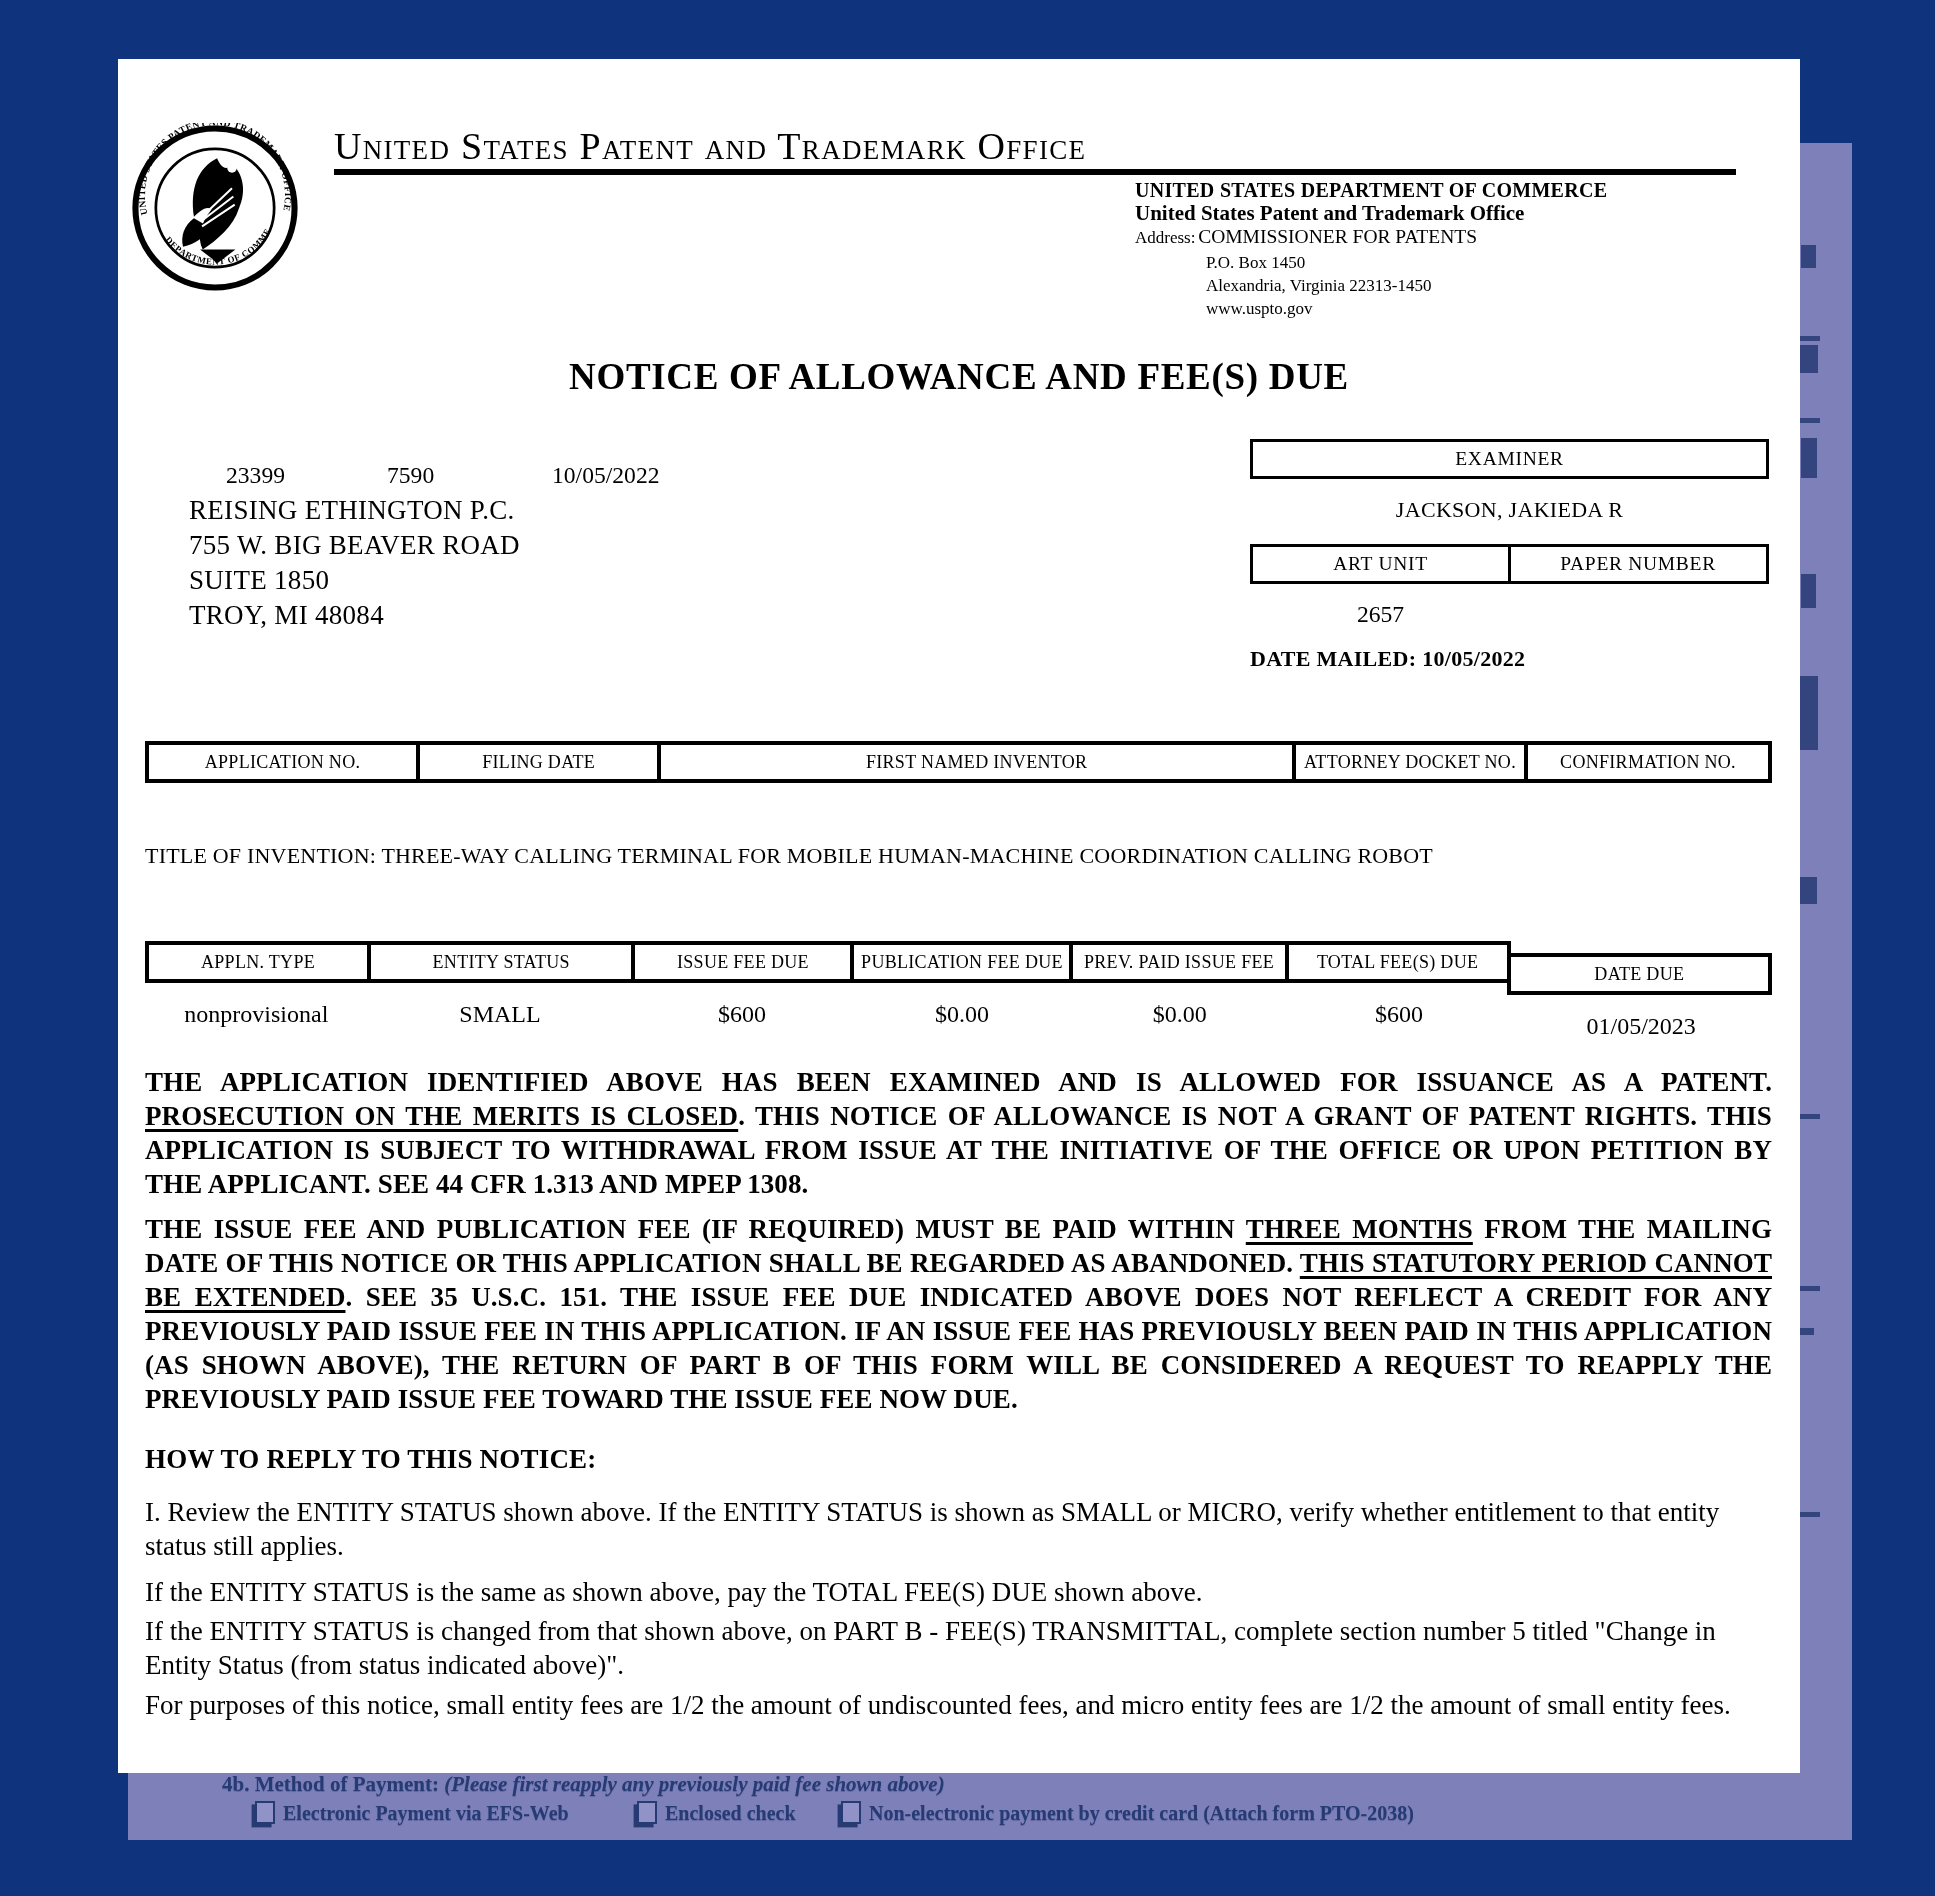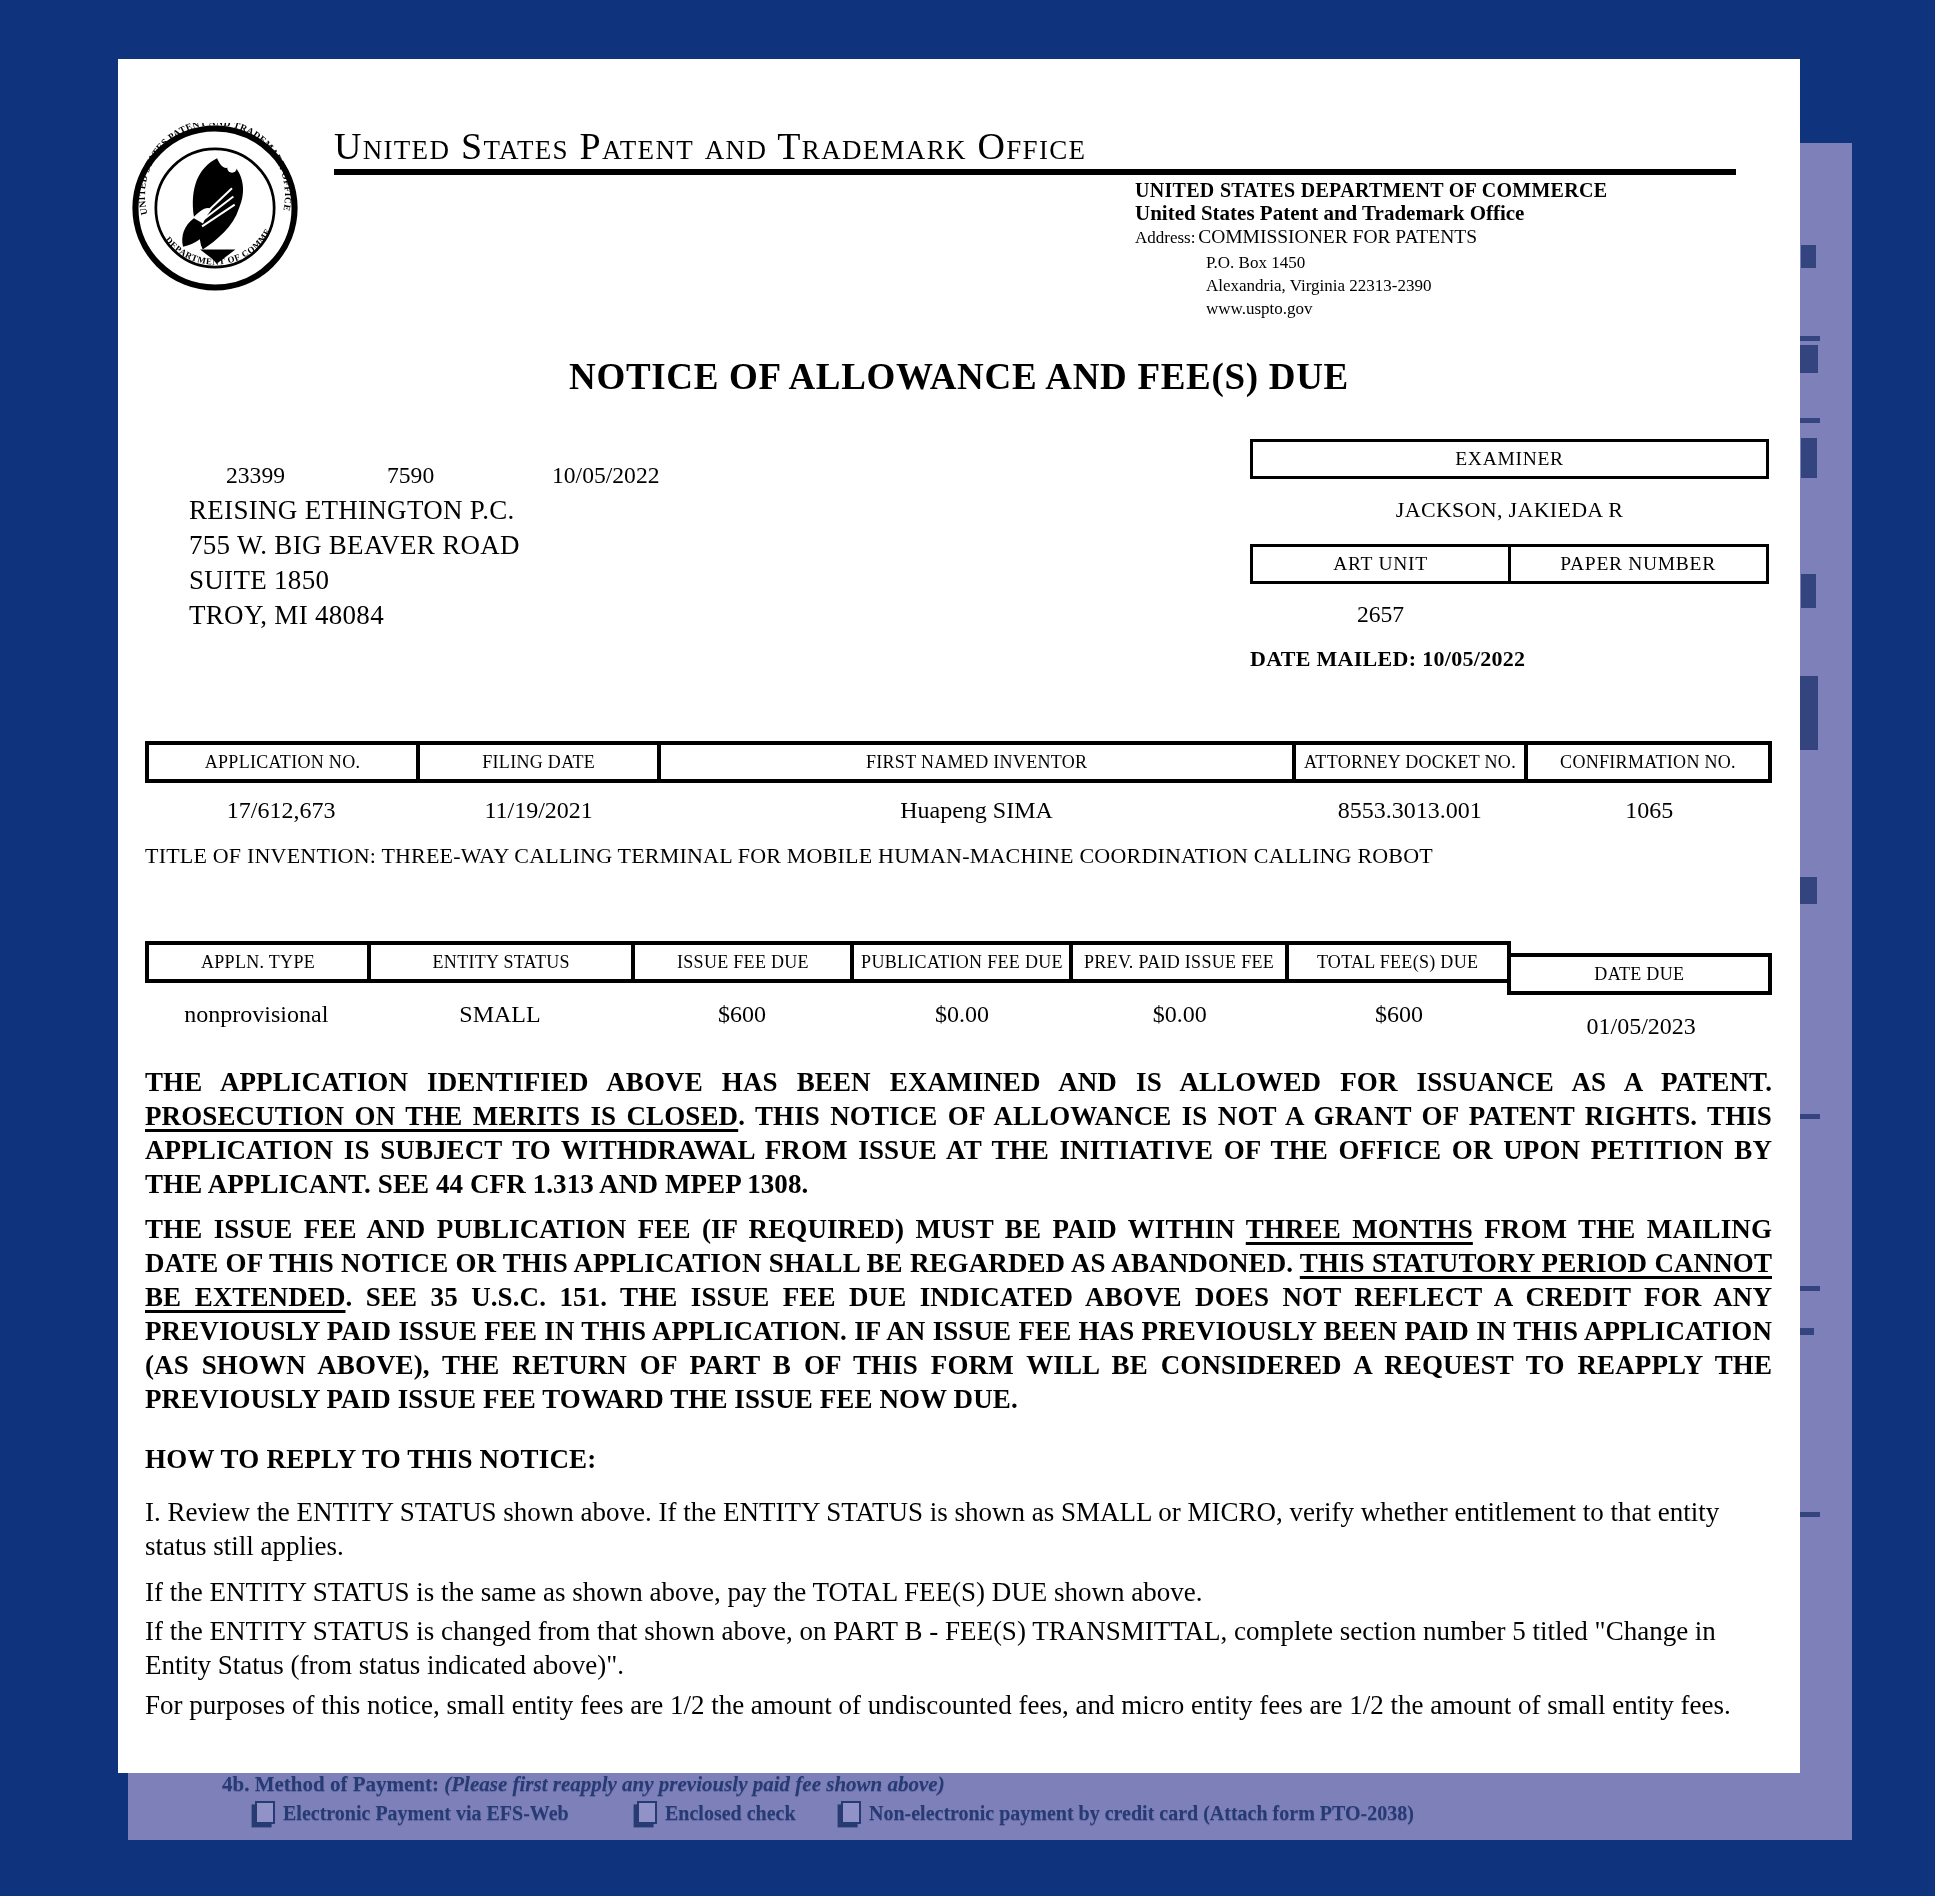--- a/index.html
+++ b/index.html
@@ -116,21 +116,21 @@
 
     <div class="abs office-head">United States Patent and Trademark Office</div>
     <div class="abs head-rule"></div>
 
     <div class="abs dept">
       <div class="b1">UNITED STATES DEPARTMENT OF COMMERCE</div>
       <div class="b2">United States Patent and Trademark Office</div>
       <div><span class="addr-lbl">Address:</span>
            <span class="addr-val">COMMISSIONER FOR PATENTS</span></div>
       <div class="small ind">P.O. Box 1450</div>
-      <div class="small ind">Alexandria, Virginia 22313-2390</div>
+      <div class="small ind">Alexandria, Virginia 22313-1450</div>
       <div class="small ind">www.uspto.gov</div>
     </div>
 
     <div class="abs doc-title">NOTICE OF ALLOWANCE AND FEE(S) DUE</div>
 
     <div class="abs mailrow" style="left:108px;">23399</div>
     <div class="abs mailrow" style="left:269px;">7590</div>
     <div class="abs mailrow" style="left:434px;">10/05/2022</div>
 
     <div class="abs recipient">
@@ -152,27 +152,20 @@
     <div class="abs au-val">2657</div>
 
     <div class="abs date-mailed">DATE MAILED: 10/05/2022</div>
 
     <div class="abs tbl" style="top:682px;">
       <div class="hcell app-c1">APPLICATION NO.</div>
       <div class="hcell app-c2">FILING DATE</div>
       <div class="hcell app-c3">FIRST NAMED INVENTOR</div>
       <div class="hcell app-c4">ATTORNEY DOCKET NO.</div>
       <div class="hcell app-c5">CONFIRMATION NO.</div>
-    </div>
-    <div class="abs vrow" style="top:738px;">
-      <div class="vcell app-c1">17/612,673</div>
-      <div class="vcell app-c2">11/19/2021</div>
-      <div class="vcell app-c3">Huapeng SIMA</div>
-      <div class="vcell app-c4">8553.3013.001</div>
-      <div class="vcell app-c5">1065</div>
     </div>
 
     <div class="abs toi">TITLE OF INVENTION: THREE-WAY CALLING TERMINAL FOR MOBILE HUMAN-MACHINE COORDINATION CALLING ROBOT</div>
 
     <div class="abs tbl" style="top:882px;">
       <div class="hcell fee-c1">APPLN. TYPE</div>
       <div class="hcell fee-c2">ENTITY STATUS</div>
       <div class="hcell fee-c3">ISSUE FEE DUE</div>
       <div class="hcell fee-c4">PUBLICATION FEE DUE</div>
       <div class="hcell fee-c5">PREV. PAID ISSUE FEE</div>

